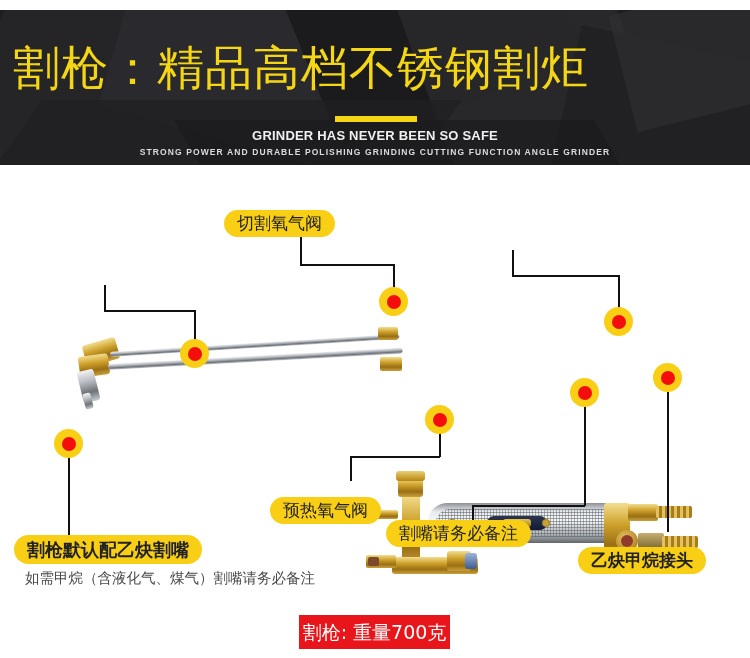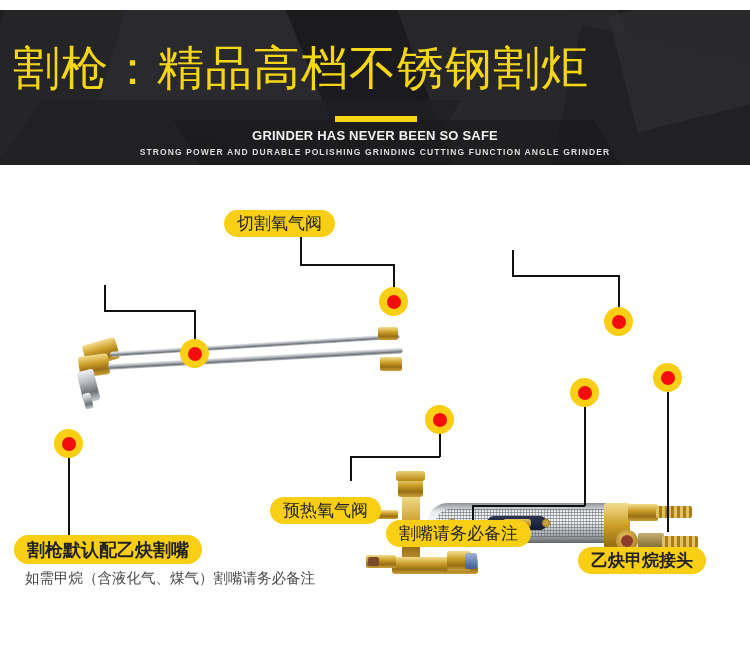--- a/index.html
+++ b/index.html
@@ -251,14 +251,15 @@
 
     <div class="pill" style="left:386px;top:355px;">割嘴请务必备注</div>
 
     <div class="pill" style="left:578px;top:382px;font-weight:bold;">乙炔甲烷接头</div>
 
     <div class="pill bold" style="left:14px;top:370px;">割枪默认配乙炔割嘴</div>
 
     <div class="note" style="left:25px;top:404px;">如需甲烷（含液化气、煤气）割嘴请务必备注</div>
   </div>
 
+  <div class="red-badge">割枪: 重量700克</div>
 
 </div>
 
 </body></html>

